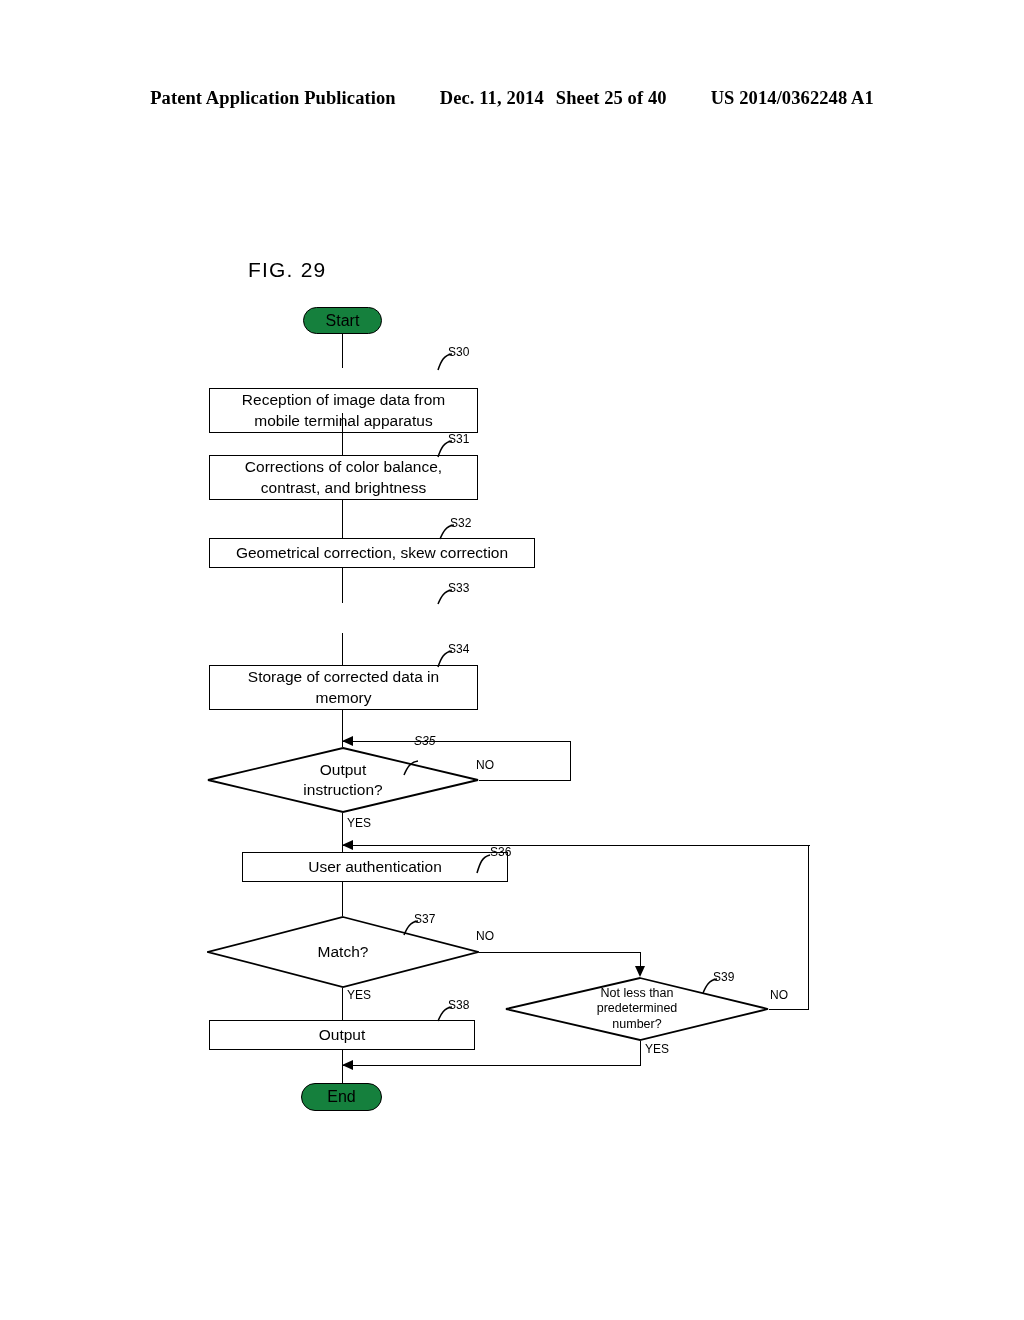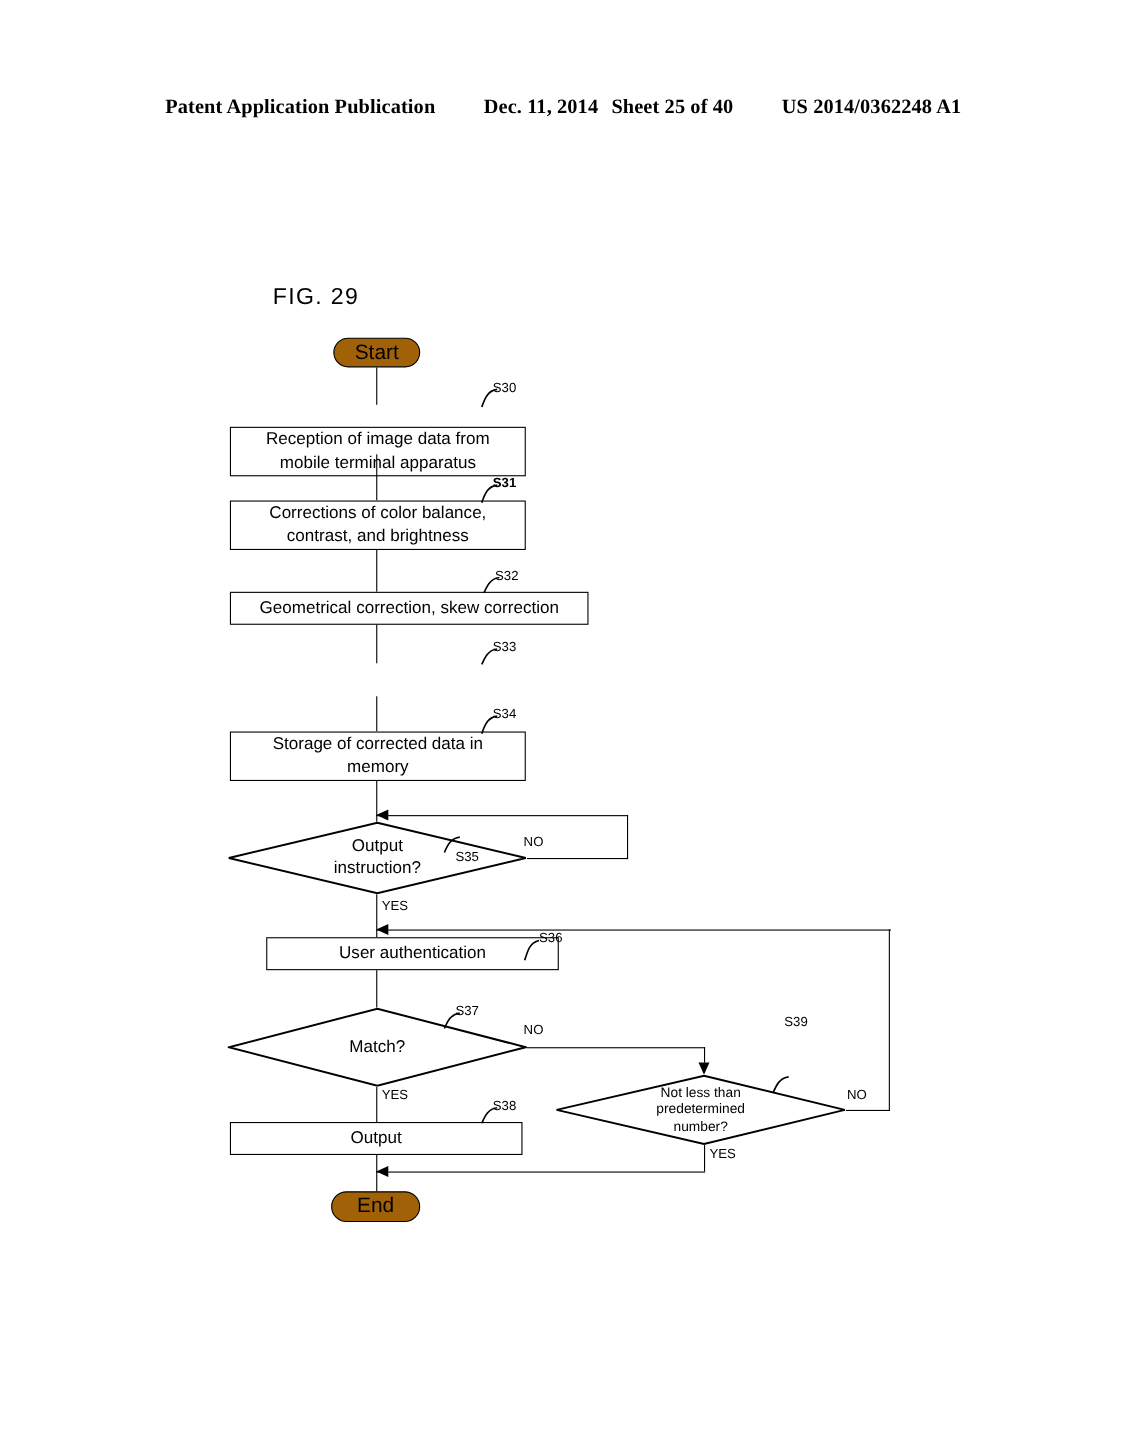--- a/index.html
+++ b/index.html
@@ -56,22 +56,22 @@
 
   
   .terminator {
     position: absolute;
     border: 1.6px solid #000;
     border-radius: 999px;
     box-sizing: border-box;
     display: flex;
     align-items: center;
     justify-content: center;
-    font-size: 19px;
-    background: #a16207;
+    font-size: 16px;
+    background: #15803d;
   }
 
   
   .process {
     position: absolute;
     border: 1.6px solid #000;
     box-sizing: border-box;
     display: flex;
     align-items: center;
     justify-content: center;
@@ -173,21 +173,21 @@
   <div class="step-tag" style="left:448px; top:345px;">S30</div>
   <svg class="leader" style="left:432px; top:352px; width:22px; height:20px;">
     <path d="M20,2 C12,3 9,9 6,18" stroke="#000" stroke-width="1.5" fill="none"></path>
   </svg>
 
   <div class="vline" style="left:342px; top:413px; height:42px;"></div>
 
   <div class="process" style="left:209px; top:455px; width:269px; height:45px;">
     <span class="ptext">Corrections of color balance,<br>contrast, and brightness</span>
   </div>
-  <div class="step-tag" style="left:448px; top:432px;font-weight:bold;">S31</div>
+  <div class="step-tag" style="left:448px; top:432px;">S31</div>
   <svg class="leader" style="left:432px; top:439px; width:22px; height:20px;">
     <path d="M20,2 C12,3 9,9 6,18" stroke="#000" stroke-width="1.5" fill="none"></path>
   </svg>
 
   <div class="vline" style="left:342px; top:500px; height:38px;"></div>
 
   <div class="process" style="left:209px; top:538px; width:326px; height:30px;">
     <span class="ptext">Geometrical correction, skew correction</span>
   </div>
   <div class="step-tag" style="left:450px; top:516px;">S32</div>
@@ -213,21 +213,21 @@
   </svg>
 
   <div class="vline" style="left:342px; top:710px; height:37px;"></div>
 
   <div class="decision" style="left:207px; top:747px; width:272px; height:66px;">
     <svg width="272" height="66" viewBox="0 0 272 66">
       <polygon points="136,1 271,33 136,65 1,33" fill="#fff" stroke="#000" stroke-width="1.8"></polygon>
     </svg>
     <div class="dtext">Output<br>instruction?</div>
   </div>
-  <div class="step-tag" style="left:414px; top:772px;">S35</div>
+  <div class="step-tag" style="left:414px; top:734px;font-style:italic;">S35</div>
   <svg class="leader" style="left:398px; top:759px; width:22px; height:18px;">
     <path d="M20,2 C12,3 9,9 6,16" stroke="#000" stroke-width="1.5" fill="none"></path>
   </svg>
 
   <div class="hline" style="left:479px; top:780px; width:92px;"></div>
   <div class="vline" style="left:570px; top:741px; height:40px;"></div>
   <div class="hline" style="left:342px; top:741px; width:229px;"></div>
   <div class="arrow-left" style="left:342px; top:736px;"></div>
   <div class="branch-label" style="left:476px; top:758px;">NO</div>
 
@@ -266,21 +266,21 @@
 
   <div class="vline" style="left:342px; top:988px; height:32px;"></div>
   <div class="branch-label" style="left:347px; top:988px;">YES</div>
 
   <div class="decision small" style="left:505px; top:977px; width:264px; height:64px;">
     <svg width="264" height="64" viewBox="0 0 264 64">
       <polygon points="135,1 263,32 135,63 1,32" fill="#fff" stroke="#000" stroke-width="1.8"></polygon>
     </svg>
     <div class="dtext">Not less than<br>predetermined<br>number?</div>
   </div>
-  <div class="step-tag" style="left:713px; top:922px;">S39</div>
+  <div class="step-tag" style="left:713px; top:970px;">S39</div>
   <svg class="leader" style="left:697px; top:977px; width:22px; height:18px;">
     <path d="M20,2 C12,3 9,9 6,16" stroke="#000" stroke-width="1.5" fill="none"></path>
   </svg>
 
   <div class="hline" style="left:769px; top:1009px; width:40px;"></div>
   <div class="vline" style="left:808px; top:845px; height:165px;"></div>
   <div class="hline" style="left:342px; top:845px; width:468px;"></div>
   <div class="branch-label" style="left:770px; top:988px;">NO</div>
 
   <div class="vline" style="left:640px; top:1041px; height:24px;"></div>

